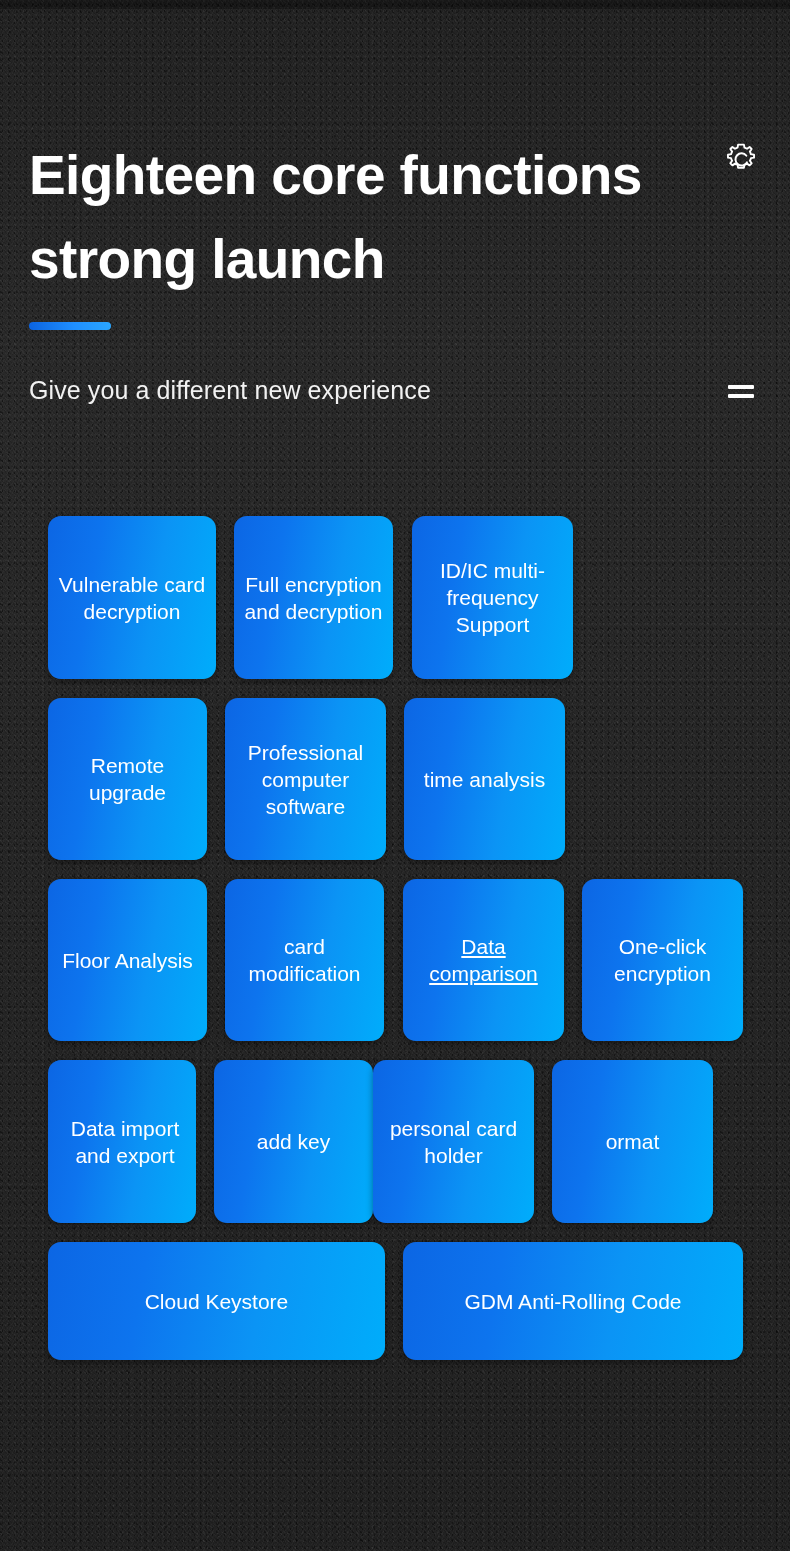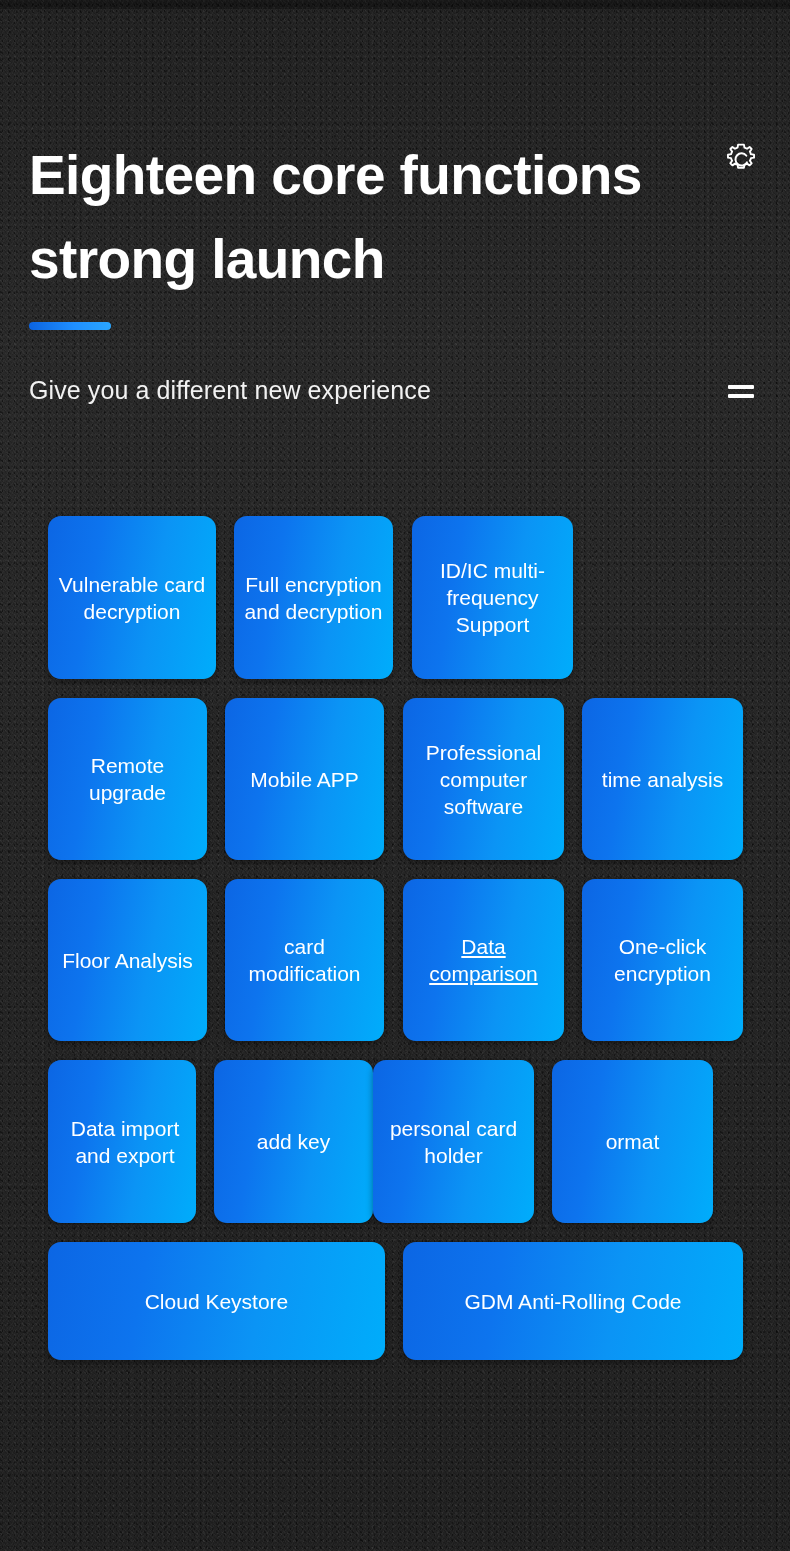--- a/index.html
+++ b/index.html
@@ -211,23 +211,20 @@
       </div>
       <div class="tile t3">
         <span>ID/IC multi-frequency Support</span>
       </div>
     </div>
 
     <div class="tile-row r2">
       <div class="tile t1">
         <span>Remote upgrade</span>
       </div>
-      <div class="tile t2">
-        <span>Mobile APP</span>
-      </div>
       <div class="tile t3">
         <span>Professional computer software</span>
       </div>
       <div class="tile t4">
         <span>time analysis</span>
       </div>
     </div>
 
     <div class="tile-row r3">
       <div class="tile t1">

